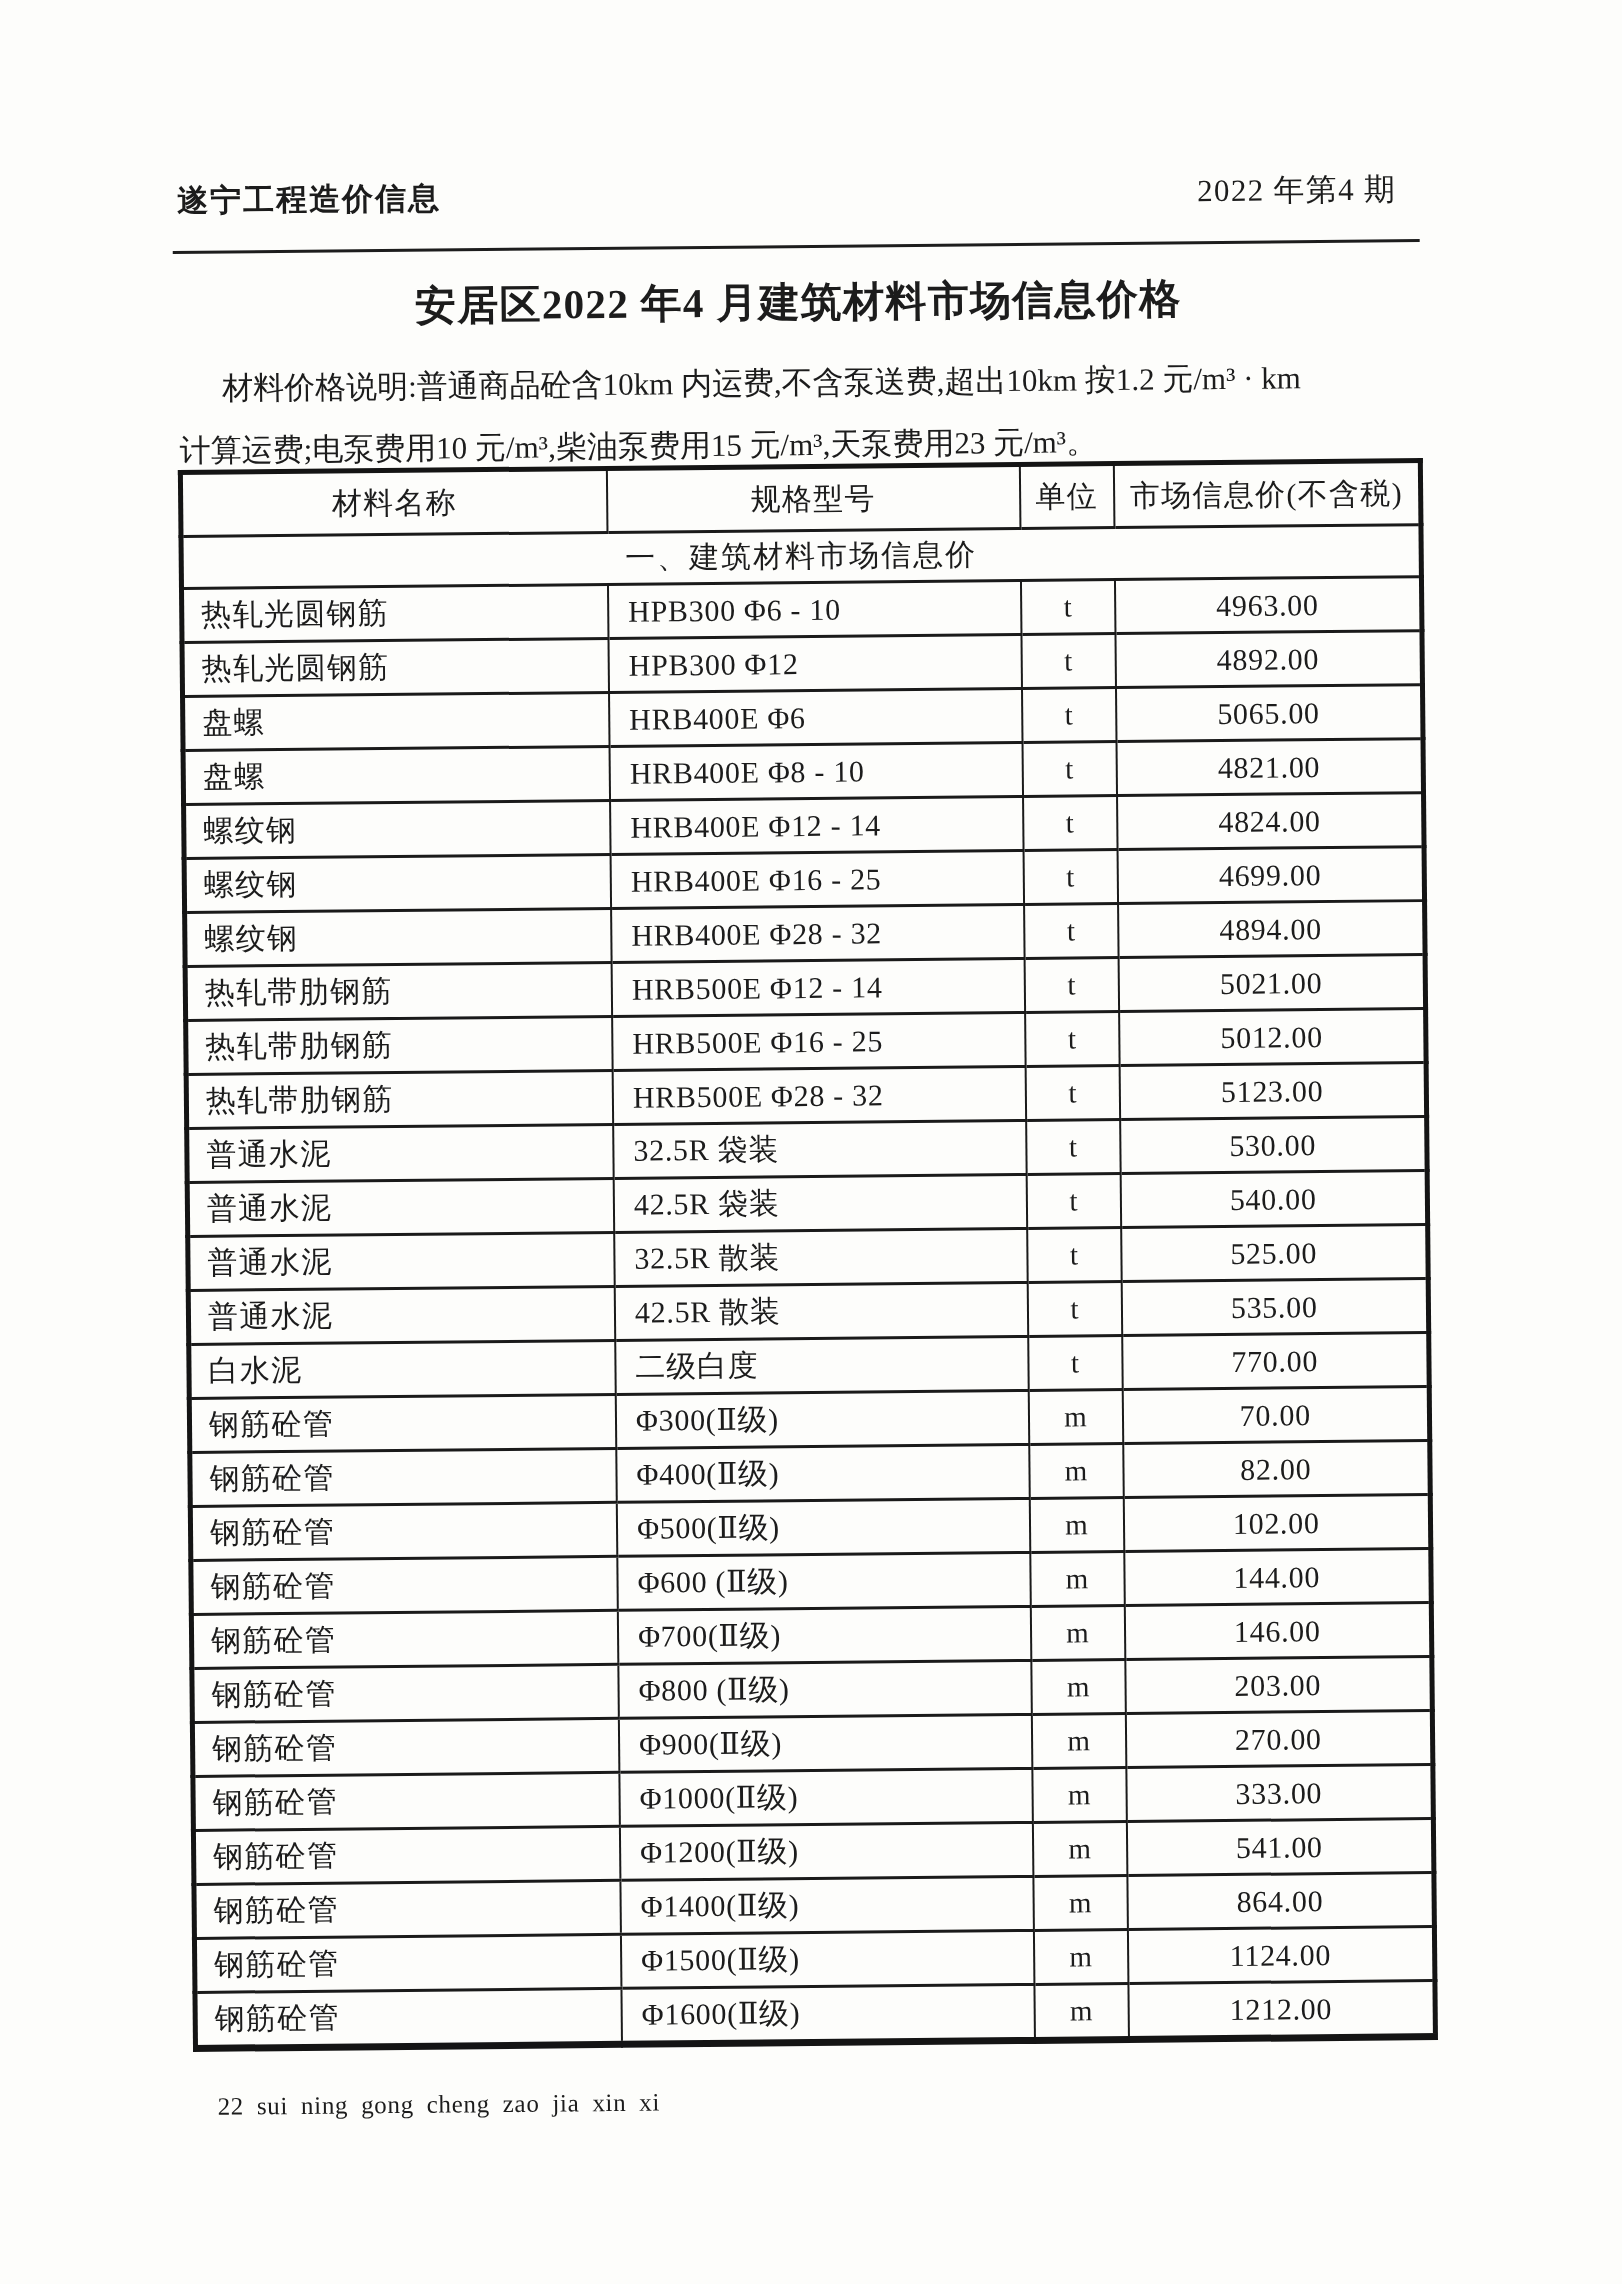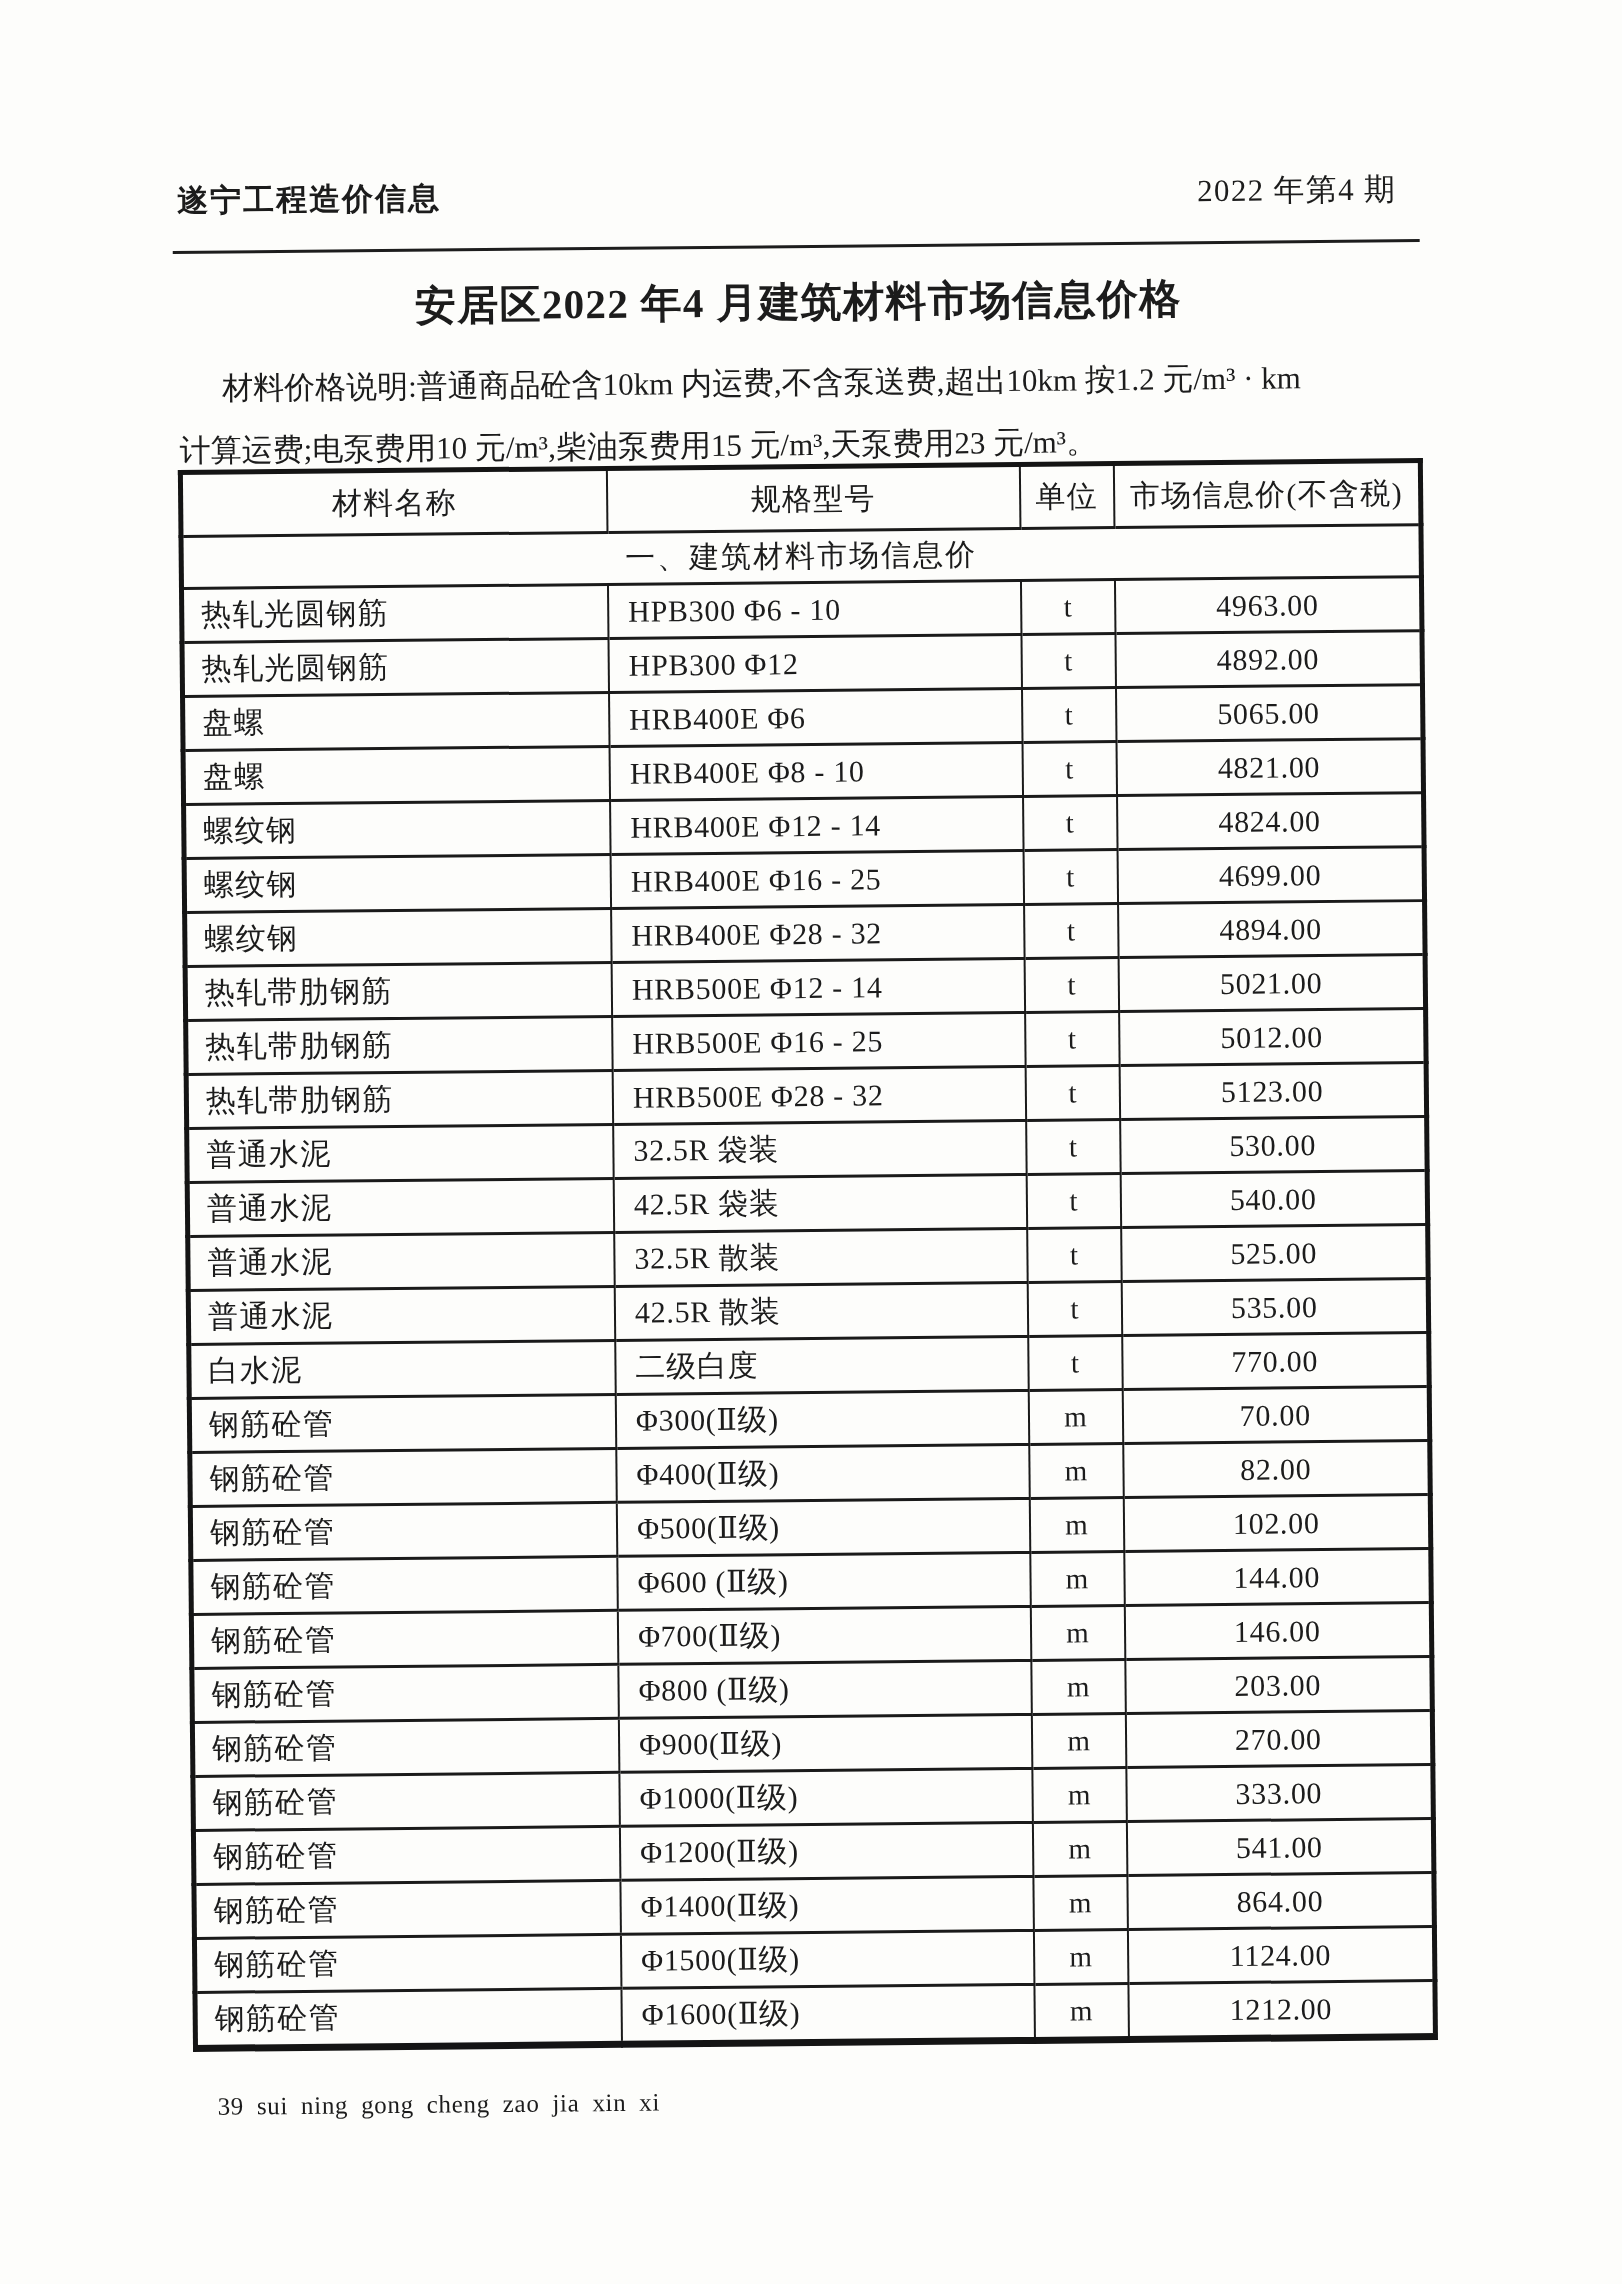--- a/index.html
+++ b/index.html
@@ -265,18 +265,18 @@
         <tr>
           <td class="c-name">钢筋砼管</td>
           <td class="c-spec">Φ1600(Ⅱ级)</td>
           <td class="c-unit">m</td>
           <td class="c-price">1212.00</td>
         </tr>
       </tbody>
   </table>
 
   <div class="page-footer">
-    <span>39</span>
+    <span>22</span>
     <span>sui ning gong cheng zao jia xin xi</span>
   </div>
 
 </div>
 
 
 </body></html>

